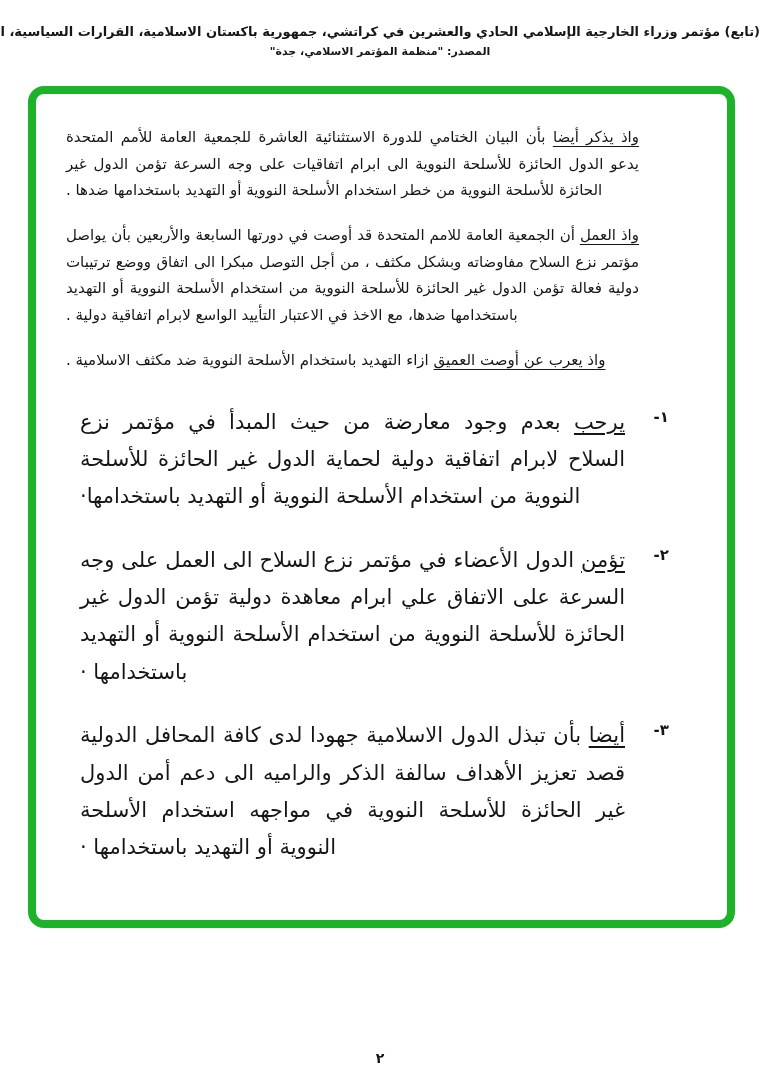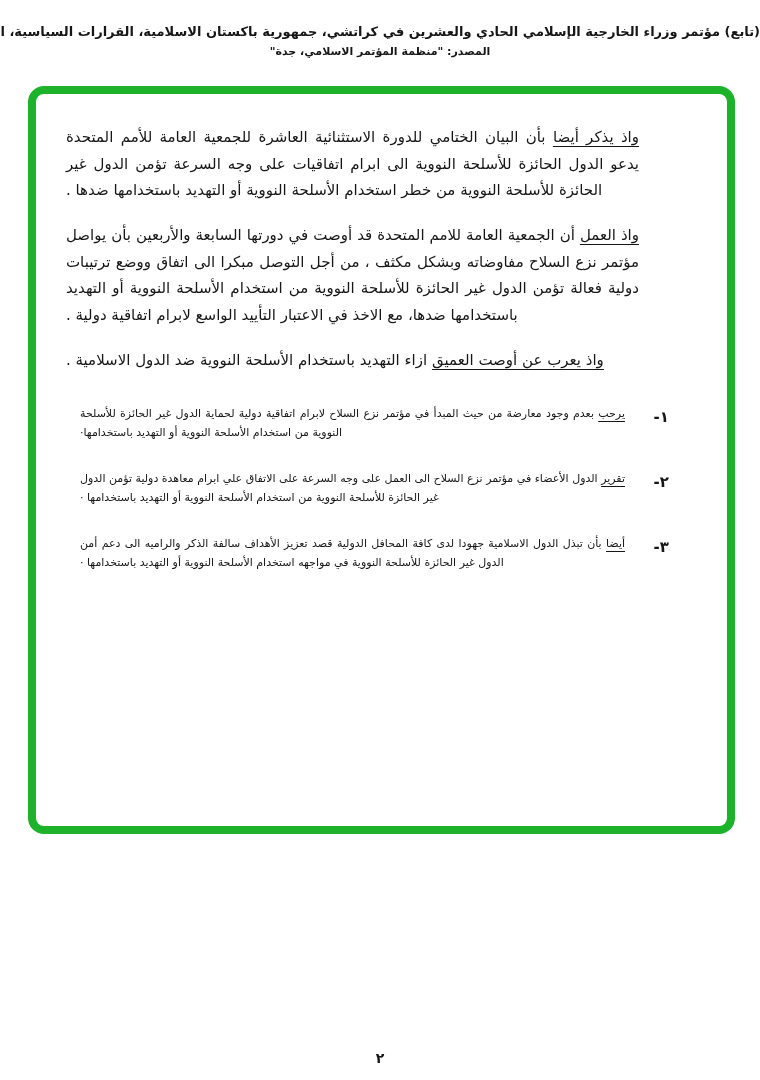--- a/index.html
+++ b/index.html
@@ -7,21 +7,21 @@
     width:760px;height:1080px;position:relative;background:#ffffff;
     font-family:"DejaVu Sans",sans-serif;color:#161616;overflow:hidden;
   }
   .header{
     position:absolute;top:24px;left:0;right:0;text-align:center;
     direction:rtl;font-weight:bold;
   }
   .header-line1{font-size:13px;white-space:nowrap;letter-spacing:-0.2px;}
   .header-line2{font-size:11px;margin-top:6px;}
   .frame{
-    position:absolute;left:28px;top:86px;width:707px;height:748px;
+    position:absolute;left:28px;top:86px;width:707px;height:842px;
     border:8px solid #1cb32b;border-radius:16px;box-sizing:border-box;
     background:#ffffff;
   }
   .content{
     position:absolute;inset:0;padding:30px 58px 0 30px;
     direction:rtl;box-sizing:border-box;
   }
   .para{
     margin:0 30px 18px 0;
     font-size:15px;line-height:1.78;
@@ -31,21 +31,21 @@
   .items{margin-top:30px;}
   .item{
     display:flex;align-items:flex-start;margin:0 0 26px 0;
   }
   .item-num{
     flex:none;width:34px;font-size:15px;line-height:1.78;
     text-align:right;font-weight:bold;
   }
   .item-body{
     flex:1;margin-right:10px;margin-left:14px;
-    font-size:11px;line-height:1.78;
+    font-size:21px;line-height:1.78;
     text-align:justify;text-align-last:left;
   }
   .page-number{
     position:absolute;top:1050px;left:0;right:0;text-align:center;
     font-size:14px;font-weight:bold;
   }
 </style>
 </head>
 <body>
 
@@ -54,33 +54,33 @@
   <div class="header-line2">المصدر: "منظمة المؤتمر الاسلامي، جدة"</div>
 </div>
 
 <div class="frame">
   <div class="content">
 
     <p class="para"><span class="lead">واذ يذكر أيضا</span><span> بأن البيان الختامي للدورة الاستثنائية العاشرة للجمعية العامة للأمم المتحدة يدعو الدول الحائزة للأسلحة النووية الى ابرام اتفاقيات على وجه السرعة تؤمن الدول غير الحائزة للأسلحة النووية من خطر استخدام الأسلحة النووية أو التهديد باستخدامها ضدها .</span></p>
 
     <p class="para"><span class="lead">واذ العمل</span><span> أن الجمعية العامة للامم المتحدة قد أوصت في دورتها السابعة والأربعين بأن يواصل مؤتمر نزع السلاح مفاوضاته وبشكل مكثف ، من أجل التوصل مبكرا الى اتفاق ووضع ترتيبات دولية فعالة تؤمن الدول غير الحائزة للأسلحة النووية من استخدام الأسلحة النووية أو التهديد باستخدامها ضدها، مع الاخذ في الاعتبار التأييد الواسع لابرام اتفاقية دولية .</span></p>
 
-    <p class="para"><span class="lead">واذ يعرب عن أوصت العميق</span><span> ازاء التهديد باستخدام الأسلحة النووية ضد الدول الاسلامية .</span></p>
+    <p class="para"><span class="lead">واذ يعرب عن أوصت العميق</span><span> ازاء التهديد باستخدام الأسلحة النووية ضد مكثف الاسلامية .</span></p>
 
 
     <div class="items">
 
       <div class="item">
         <div class="item-num">١-</div>
         <div class="item-body"><span class="lead">يرحب</span><span> بعدم وجود معارضة من حيث المبدأ في مؤتمر نزع السلاح لابرام اتفاقية دولية لحماية الدول غير الحائزة للأسلحة النووية من استخدام الأسلحة النووية أو التهديد باستخدامها·</span></div>
       </div>
 
       <div class="item">
         <div class="item-num">٢-</div>
-        <div class="item-body"><span class="lead">تقرير</span><span> الدول الأعضاء في مؤتمر نزع السلاح الى العمل على وجه السرعة على الاتفاق علي ابرام معاهدة دولية تؤمن الدول غير الحائزة للأسلحة النووية من استخدام الأسلحة النووية أو التهديد باستخدامها ·</span></div>
+        <div class="item-body"><span class="lead">تؤمن</span><span> الدول الأعضاء في مؤتمر نزع السلاح الى العمل على وجه السرعة على الاتفاق علي ابرام معاهدة دولية تؤمن الدول غير الحائزة للأسلحة النووية من استخدام الأسلحة النووية أو التهديد باستخدامها ·</span></div>
       </div>
 
       <div class="item">
         <div class="item-num">٣-</div>
         <div class="item-body"><span class="lead">أيضا</span><span> بأن تبذل الدول الاسلامية جهودا لدى كافة المحافل الدولية قصد تعزيز الأهداف سالفة الذكر والراميه الى دعم أمن الدول غير الحائزة للأسلحة النووية في مواجهه استخدام الأسلحة النووية أو التهديد باستخدامها ·</span></div>
       </div>
 
     </div>
   </div>
 </div>

